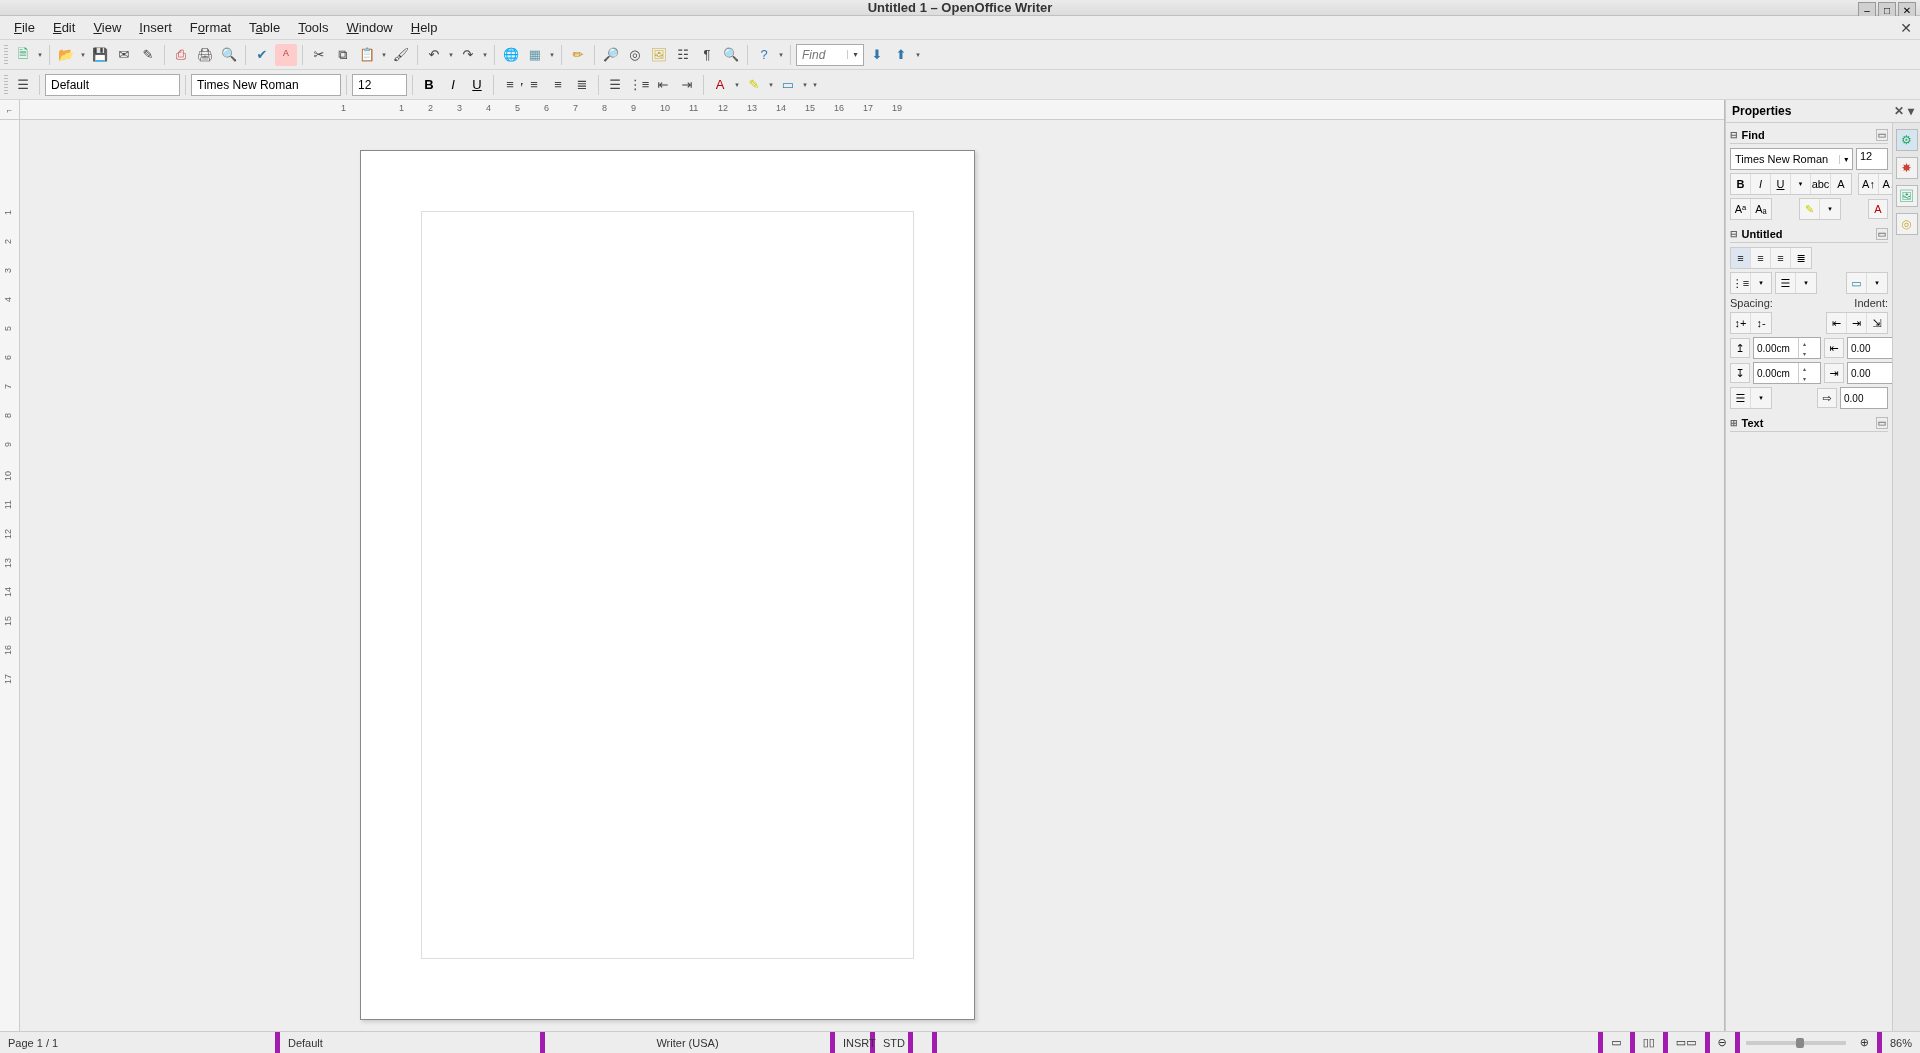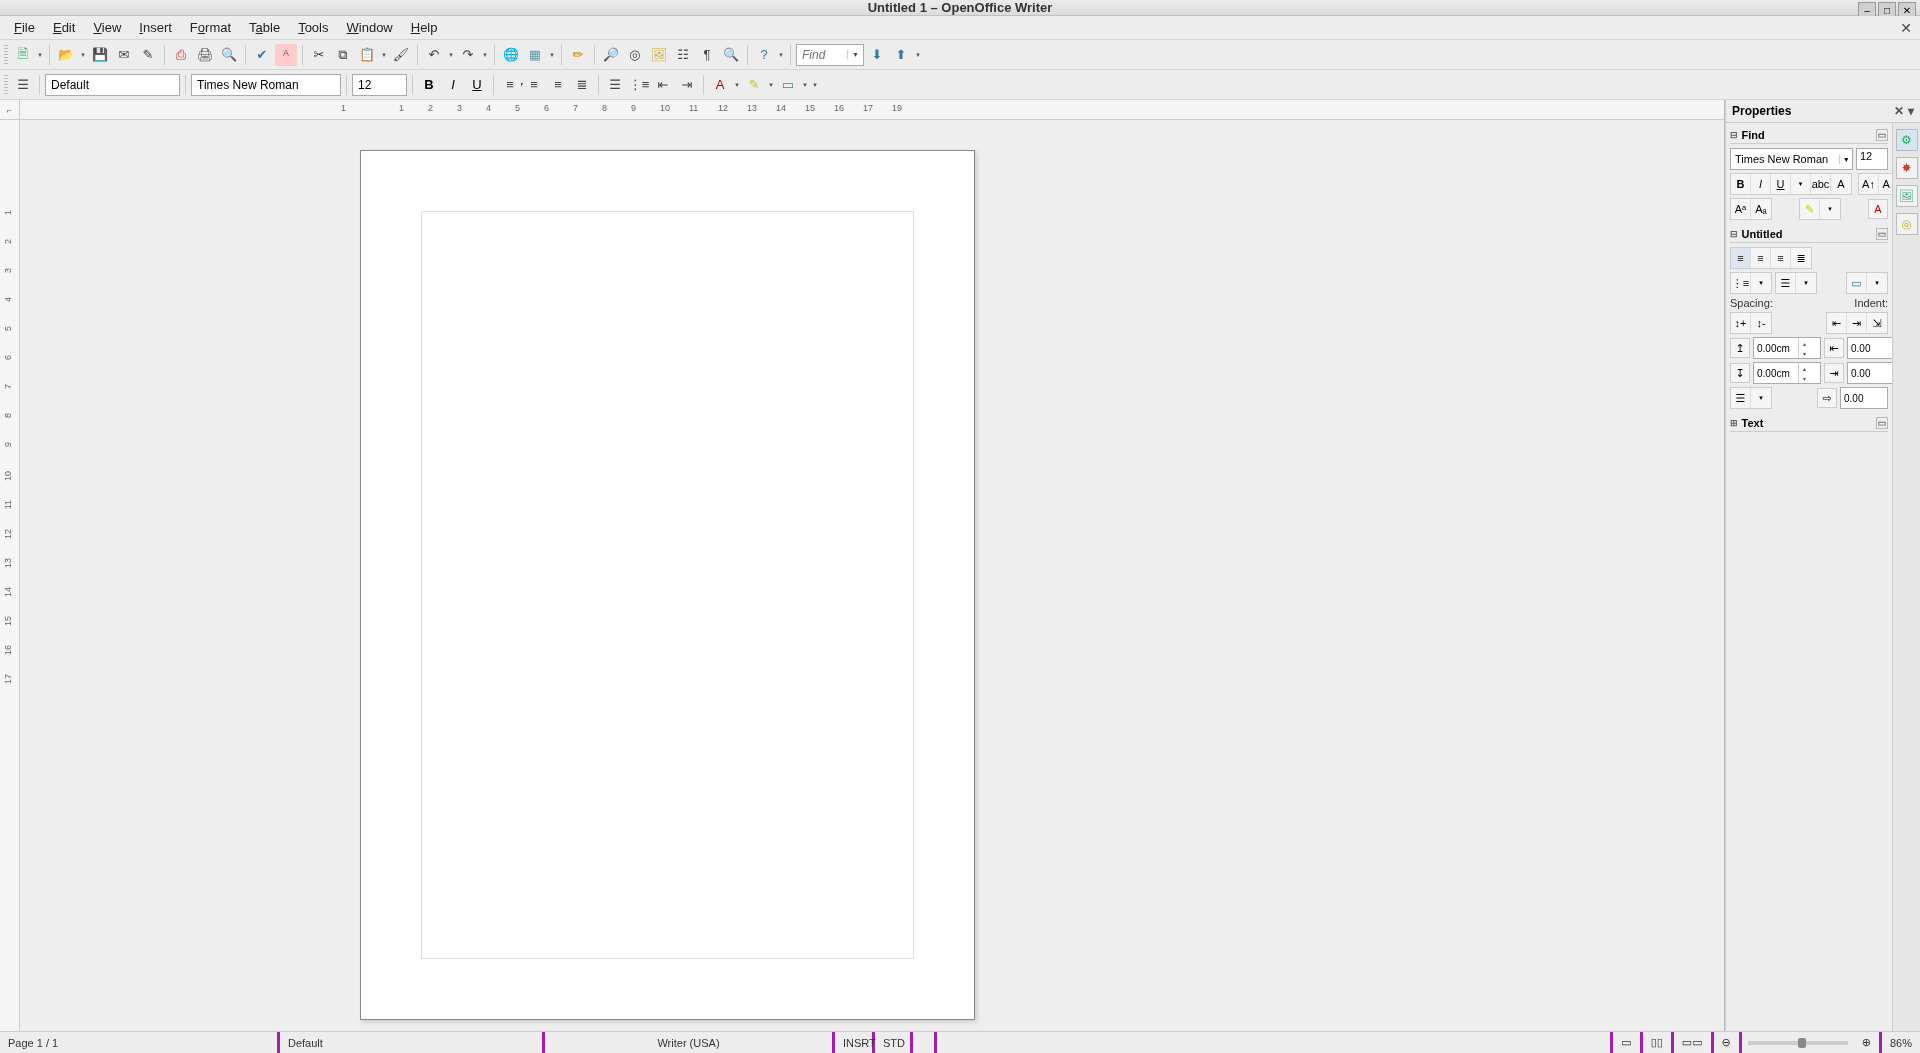--- a/index.html
+++ b/index.html
@@ -75,21 +75,21 @@
 .sb-spin { display:flex; align-items:center; border:1px solid #aaa; background:#fff; height:22px; width:68px; }
 .sb-spin input { border:none; outline:none; width:44px; padding:0 3px; font-size:10px; }
 .sb-spin .spinbtns { width:12px; display:flex; flex-direction:column; font-size:6px; color:#555; border-left:1px solid #ccc; }
 .sb-spin .spinbtns div { height:10px; display:flex; align-items:center; justify-content:center; cursor:pointer; }
 
 .sb-iconcol { width:28px; display:flex; flex-direction:column; align-items:center; padding-top:6px; gap:6px; border-left:1px solid #ccc; background:#e6e6e6; }
 .sb-iconbtn { width:22px; height:22px; border:1px solid #bbb; background:#f2f2f2; display:flex; align-items:center; justify-content:center; font-size:12px; cursor:pointer; }
 
 
 .statusbar { height:22px; background:#ededed; border-top:1px solid #ccc; display:flex; align-items:center; font-size:11px; color:#333; }
-.statusbar .cell { padding:0 8px; border-right:3px solid #a21caf; height:100%; display:flex; align-items:center; }
+.statusbar .cell { padding:0 8px; border-right:5px solid #a21caf; height:100%; display:flex; align-items:center; }
 .statusbar .spacer { flex:1; }
 .zoomslider { width:100px; height:4px; background:#ccc; position:relative; margin:0 6px; }
 .zoomslider .thumb { position:absolute; top:-3px; left:50%; width:8px; height:10px; background:#888; border-radius:2px; }
 </style>
 </head>
 <body>
 
 <div class="titlebar">
   <div class="title">Untitled 1 – OpenOffice Writer</div>
   <div class="winbtns">

